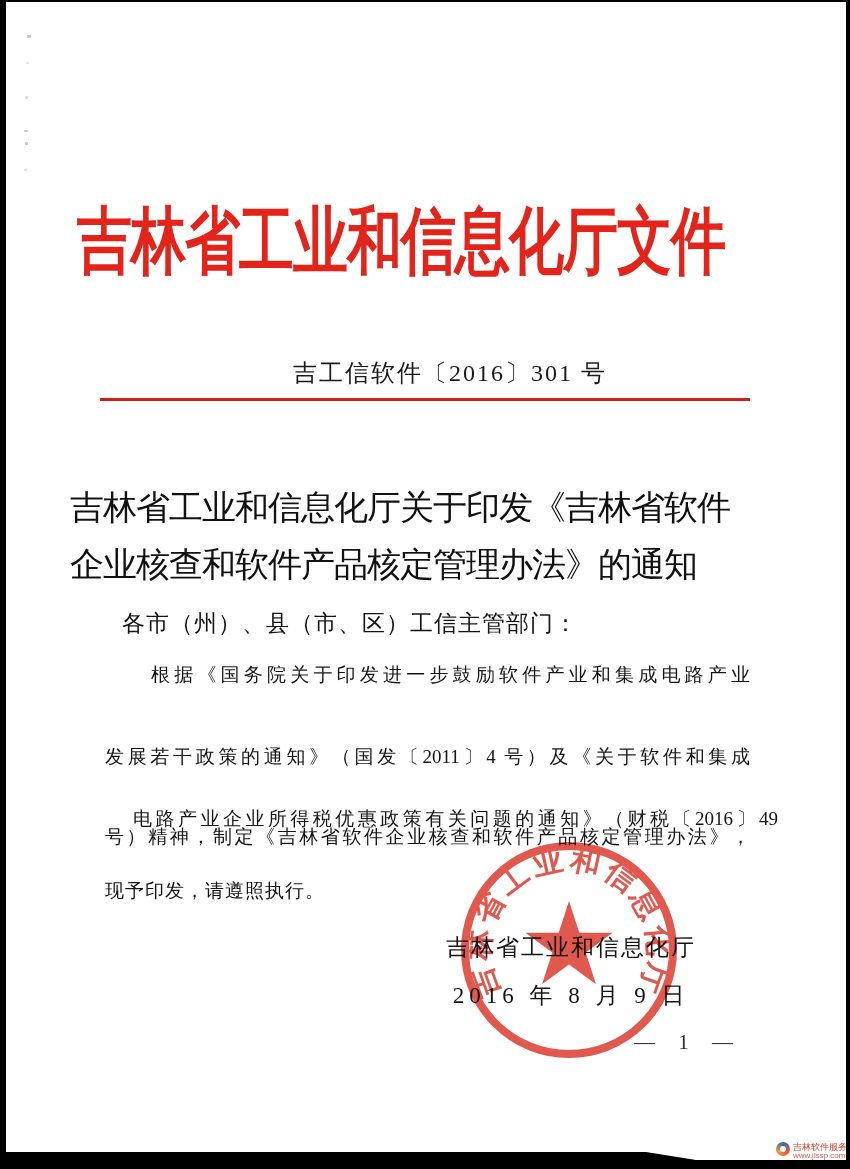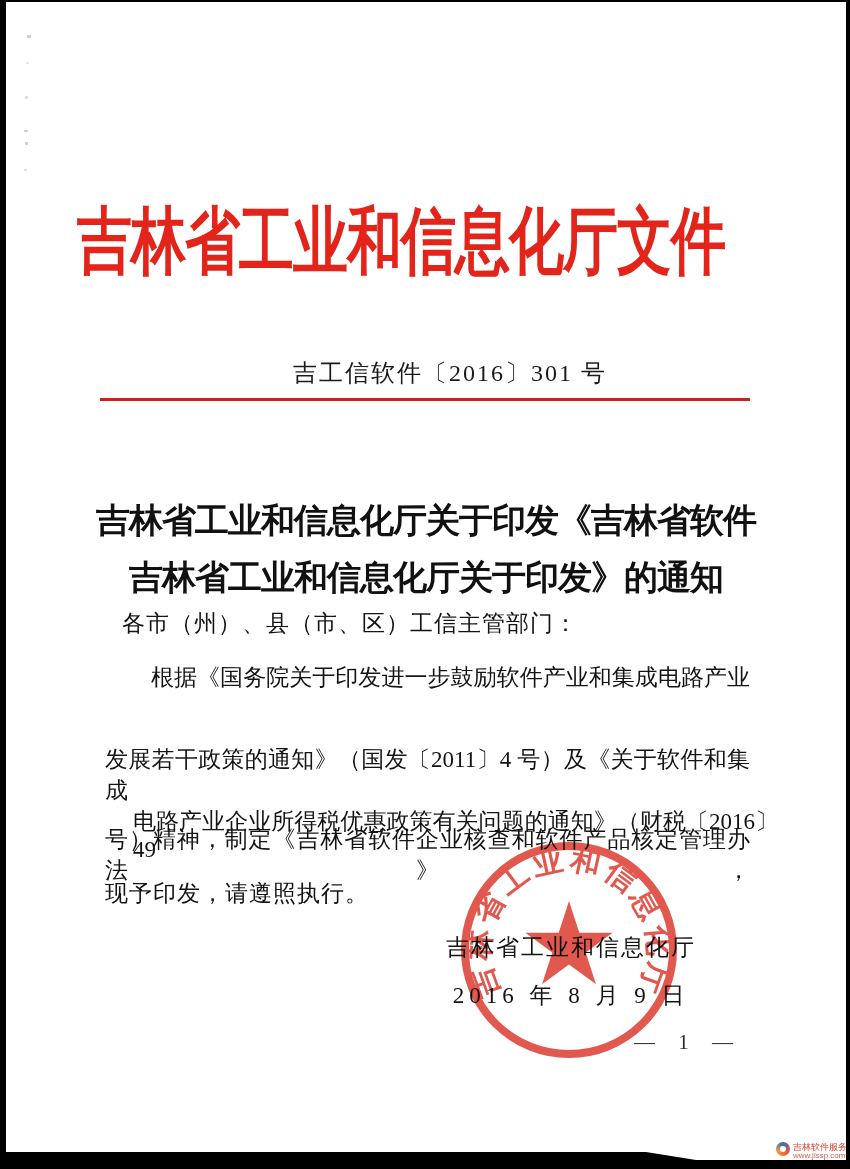--- a/index.html
+++ b/index.html
@@ -20,30 +20,30 @@
     position:absolute;left:55px;top:191px;width:680px;text-align:center;
     font-size:55px;font-weight:bold;color:#e2241a;letter-spacing:-1px;
     transform:scaleY(1.33);transform-origin:center top;white-space:nowrap;
   }
   #doc-number{
     position:absolute;left:94px;top:355px;width:700px;text-align:center;
     font-size:24px;color:#1a1a1a;letter-spacing:2px;white-space:nowrap;font-family:Liberation Serif, serif;
   }
   #red-line{position:absolute;left:94px;top:396px;width:650px;height:3px;background:#d01f14;}
   #doc-title{
-    position:absolute;left:64px;top:490px;width:712px;text-align:center;
-    font-size:34px;font-weight:bold;color:#111;line-height:57px;letter-spacing:-1px;
+    position:absolute;left:64px;top:477px;width:712px;
+    font-size:34px;font-weight:normal;color:#111;line-height:57px;letter-spacing:-1px;
   }
   #salutation{
     position:absolute;left:99px;top:606px;width:645px;
     font-size:23px;color:#141414;letter-spacing:1px;white-space:nowrap;margin-left:17px;
   }
   .bline{
     position:absolute;left:99px;width:645px;height:30px;
-    font-size:23px;color:#141414;
+    font-size:19px;color:#141414;
     text-align:justify;text-align-last:justify;
   }
   .bline.indent{padding-left:46px;width:599px;}
   .bline.plain{text-align:left;text-align-last:left;letter-spacing:1px;}
   #signature{
     position:absolute;left:280px;top:930px;width:570px;text-align:center;
     font-size:23px;color:#141414;letter-spacing:2px;white-space:nowrap;
   }
   #doc-date{
     position:absolute;left:280px;top:978px;width:570px;text-align:center;
@@ -82,21 +82,21 @@
   <div class="speck" style="left:18px;top:167px;width:3px;height:2px;opacity:.3;"></div>
 
   <div id="header-title">吉林省工业和信息化厅文件</div>
 
   <div id="doc-number">吉工信软件〔2016〕301 号</div>
 
   <div id="red-line"></div>
 
   <div id="doc-title">
     <div>吉林省工业和信息化厅关于印发《吉林省软件</div>
-    <div>吉林省工业和信息化厅关于印发》的通知</div>
+    <div>企业核查和软件产品核定管理办法》的通知</div>
   </div>
 
   <div id="salutation">各市（州）、县（市、区）工信主管部门：</div>
 
   <div class="bline indent" style="top:660px;">根据《国务院关于印发进一步鼓励软件产业和集成电路产业</div>
   <div class="bline" style="top:742px;">发展若干政策的通知》（国发〔2011〕4 号）及《关于软件和集成</div>
   <div class="bline" style="top:804px;margin-left:28px;">电路产业企业所得税优惠政策有关问题的通知》（财税〔2016〕49</div>
   <div class="bline" style="top:822px;">号）精神，制定《吉林省软件企业核查和软件产品核定管理办法》，</div>
   <div class="bline plain" style="top:876px;">现予印发，请遵照执行。</div>
 

